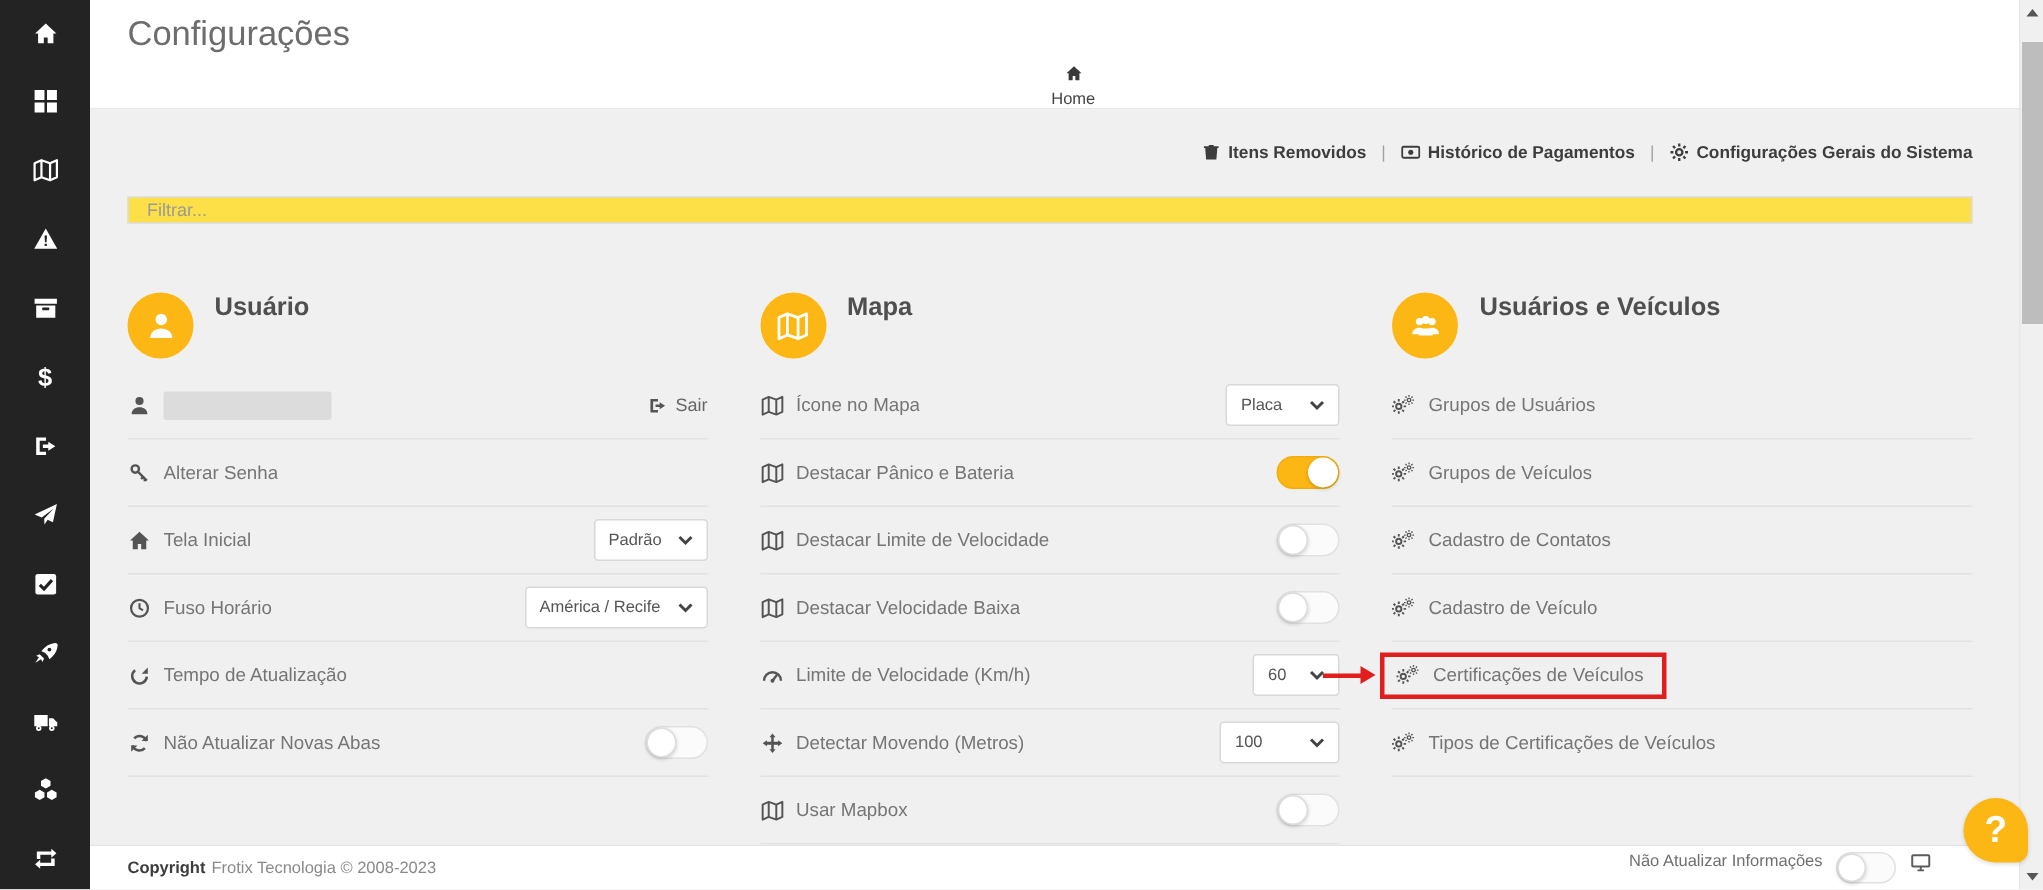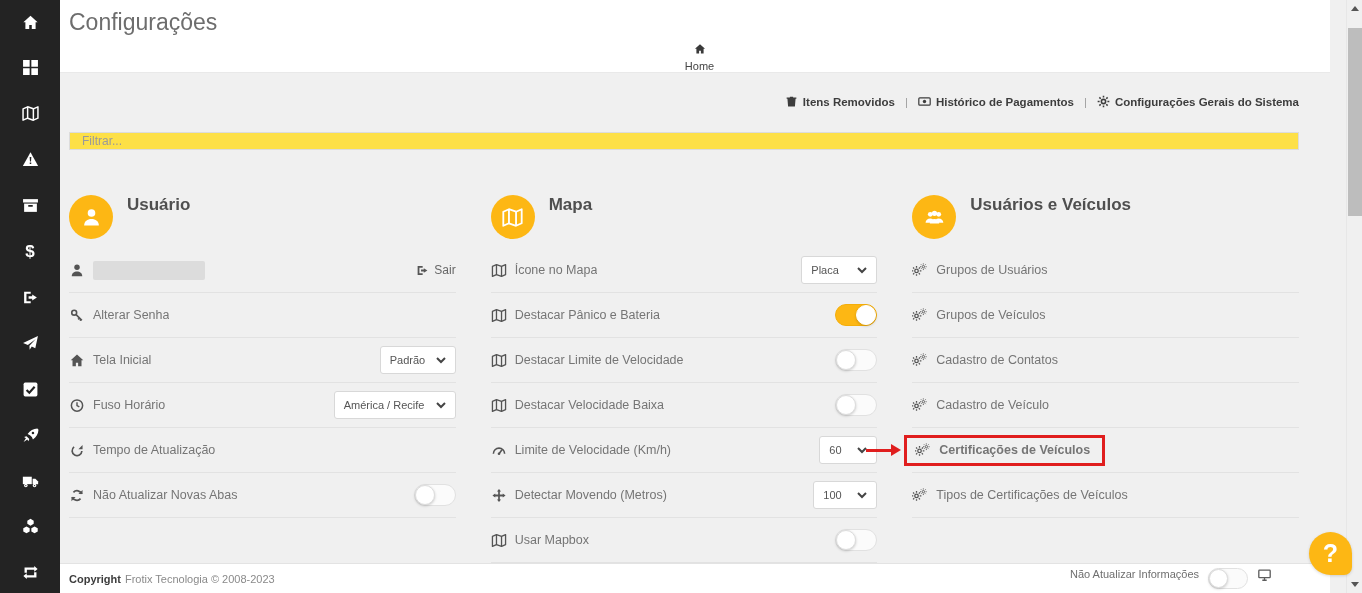--- a/index.html
+++ b/index.html
@@ -8,21 +8,21 @@
 
   
   .sidebar { position:absolute; left:0; top:0; width:60px; height:593px; background:#232323;
              display:flex; flex-direction:column; align-items:center; justify-content:space-between;
              padding:10px 0 8px; z-index:5; }
   .sb-ic { width:24px; height:24px; display:flex; align-items:center; justify-content:center; color:#fff; cursor:pointer; }
   .sb-ic svg { width:17px; height:17px; }
   .sb-dollar { color:#fff; font-size:17px; font-weight:bold; }
 
   
-  .main { position:absolute; left:44px; top:0; width:1286px; height:593px; }
+  .main { position:absolute; left:60px; top:0; width:1286px; height:593px; }
 
   .header { position:absolute; top:0; left:0; right:0; height:73px; background:#fff; border-bottom:1px solid #e9e9e9; padding:9px 0 0 25px; }
   .page-title { font-size:23px; color:#6d6d6d; font-weight:400; }
   .breadcrumb { margin-top:7px; font-size:11px; color:#444; display:flex; align-items:center; gap:5px;flex-direction:column; }
   .breadcrumb svg { width:12px; height:12px; color:#3a3a3a; }
   .bc-current { font-weight:bold; color:#363636; }
   .bc-sep { color:#b5b5b5; }
 
   .content { position:absolute; top:73px; left:0; right:0; bottom:30px; background:#f0f0f0; overflow:hidden; }
 
@@ -54,33 +54,33 @@
 
   .redacted { width:112px; height:19px; background:#dcdcdc; border-radius:2px; }
 
   .link-right { display:flex; align-items:center; gap:5px; font-size:12px; color:#666; cursor:pointer; }
   .link-right svg { width:13px; height:13px; color:#555; }
 
   
   .select { height:28px; background:#fff; border:1px solid #d8d8d8; border-radius:3px; display:flex;
             align-items:center; justify-content:space-between; padding:0 9px; font-size:11px; color:#555; cursor:pointer; }
   .select .chev { width:10px; height:7px; margin-left:8px; flex:none; }
-  .w76 { width:76px; } .w122 { width:122px; } .w56 { width:58px; } .w62 { width:64px; }
+  .w76 { width:76px; } .w122 { width:122px; } .w56 { width:58px; } .w62 { width:80px; }
 
   
   .toggle { width:42px; height:22px; border-radius:11px; background:#fbfbfb; border:1px solid #e1e1e1; position:relative; cursor:pointer; flex:none; }
   .toggle .knob { position:absolute; top:0px; left:0px; width:20px; height:20px; border-radius:50%;
                   background:#fff; border:1px solid #ddd; box-shadow:0 1px 3px rgba(0,0,0,.2); }
   .toggle.on { background:#fdb714; border-color:#f4ae0a; }
   .toggle.on .knob { left:auto; right:0px; border-color:#fff; }
   .toggle.small { width:40px; height:21px; }
   .toggle.small .knob { width:19px; height:19px; }
 
   
-  .hl-box { display:inline-flex; align-items:center; border:3px solid #e01e1e; padding:5px 12px 5px 8px; margin-left:-8px; position:relative;font-weight:bold; }
+  .hl-box { display:inline-flex; align-items:center; border:3px solid #e01e1e; padding:5px 12px 5px 8px; margin-left:-8px; position:relative; }
   .hl-box .ri { margin-right:8px; }
   .hl-arrow-line { position:absolute; left:-41px; top:50%; margin-top:-1.5px; width:27px; height:3px; background:#e01e1e; }
   .hl-arrow-head { position:absolute; left:-16px; top:50%; margin-top:-6px; width:0; height:0;
                    border-left:10px solid #e01e1e; border-top:6px solid transparent; border-bottom:6px solid transparent; }
 
   
   .footer { position:absolute; bottom:0; left:0; right:0; height:30px; background:#fff; border-top:1px solid #e3e3e3;
             display:flex; align-items:center; justify-content:space-between; padding:0 58px 0 25px; font-size:11px; color:#8a8a8a; }
   .cp-b { font-weight:bold; color:#3c3c3c; margin-right:4px; }
   .foot-right { display:flex; align-items:flex-start; gap:9px; color:#6f6f6f; }

